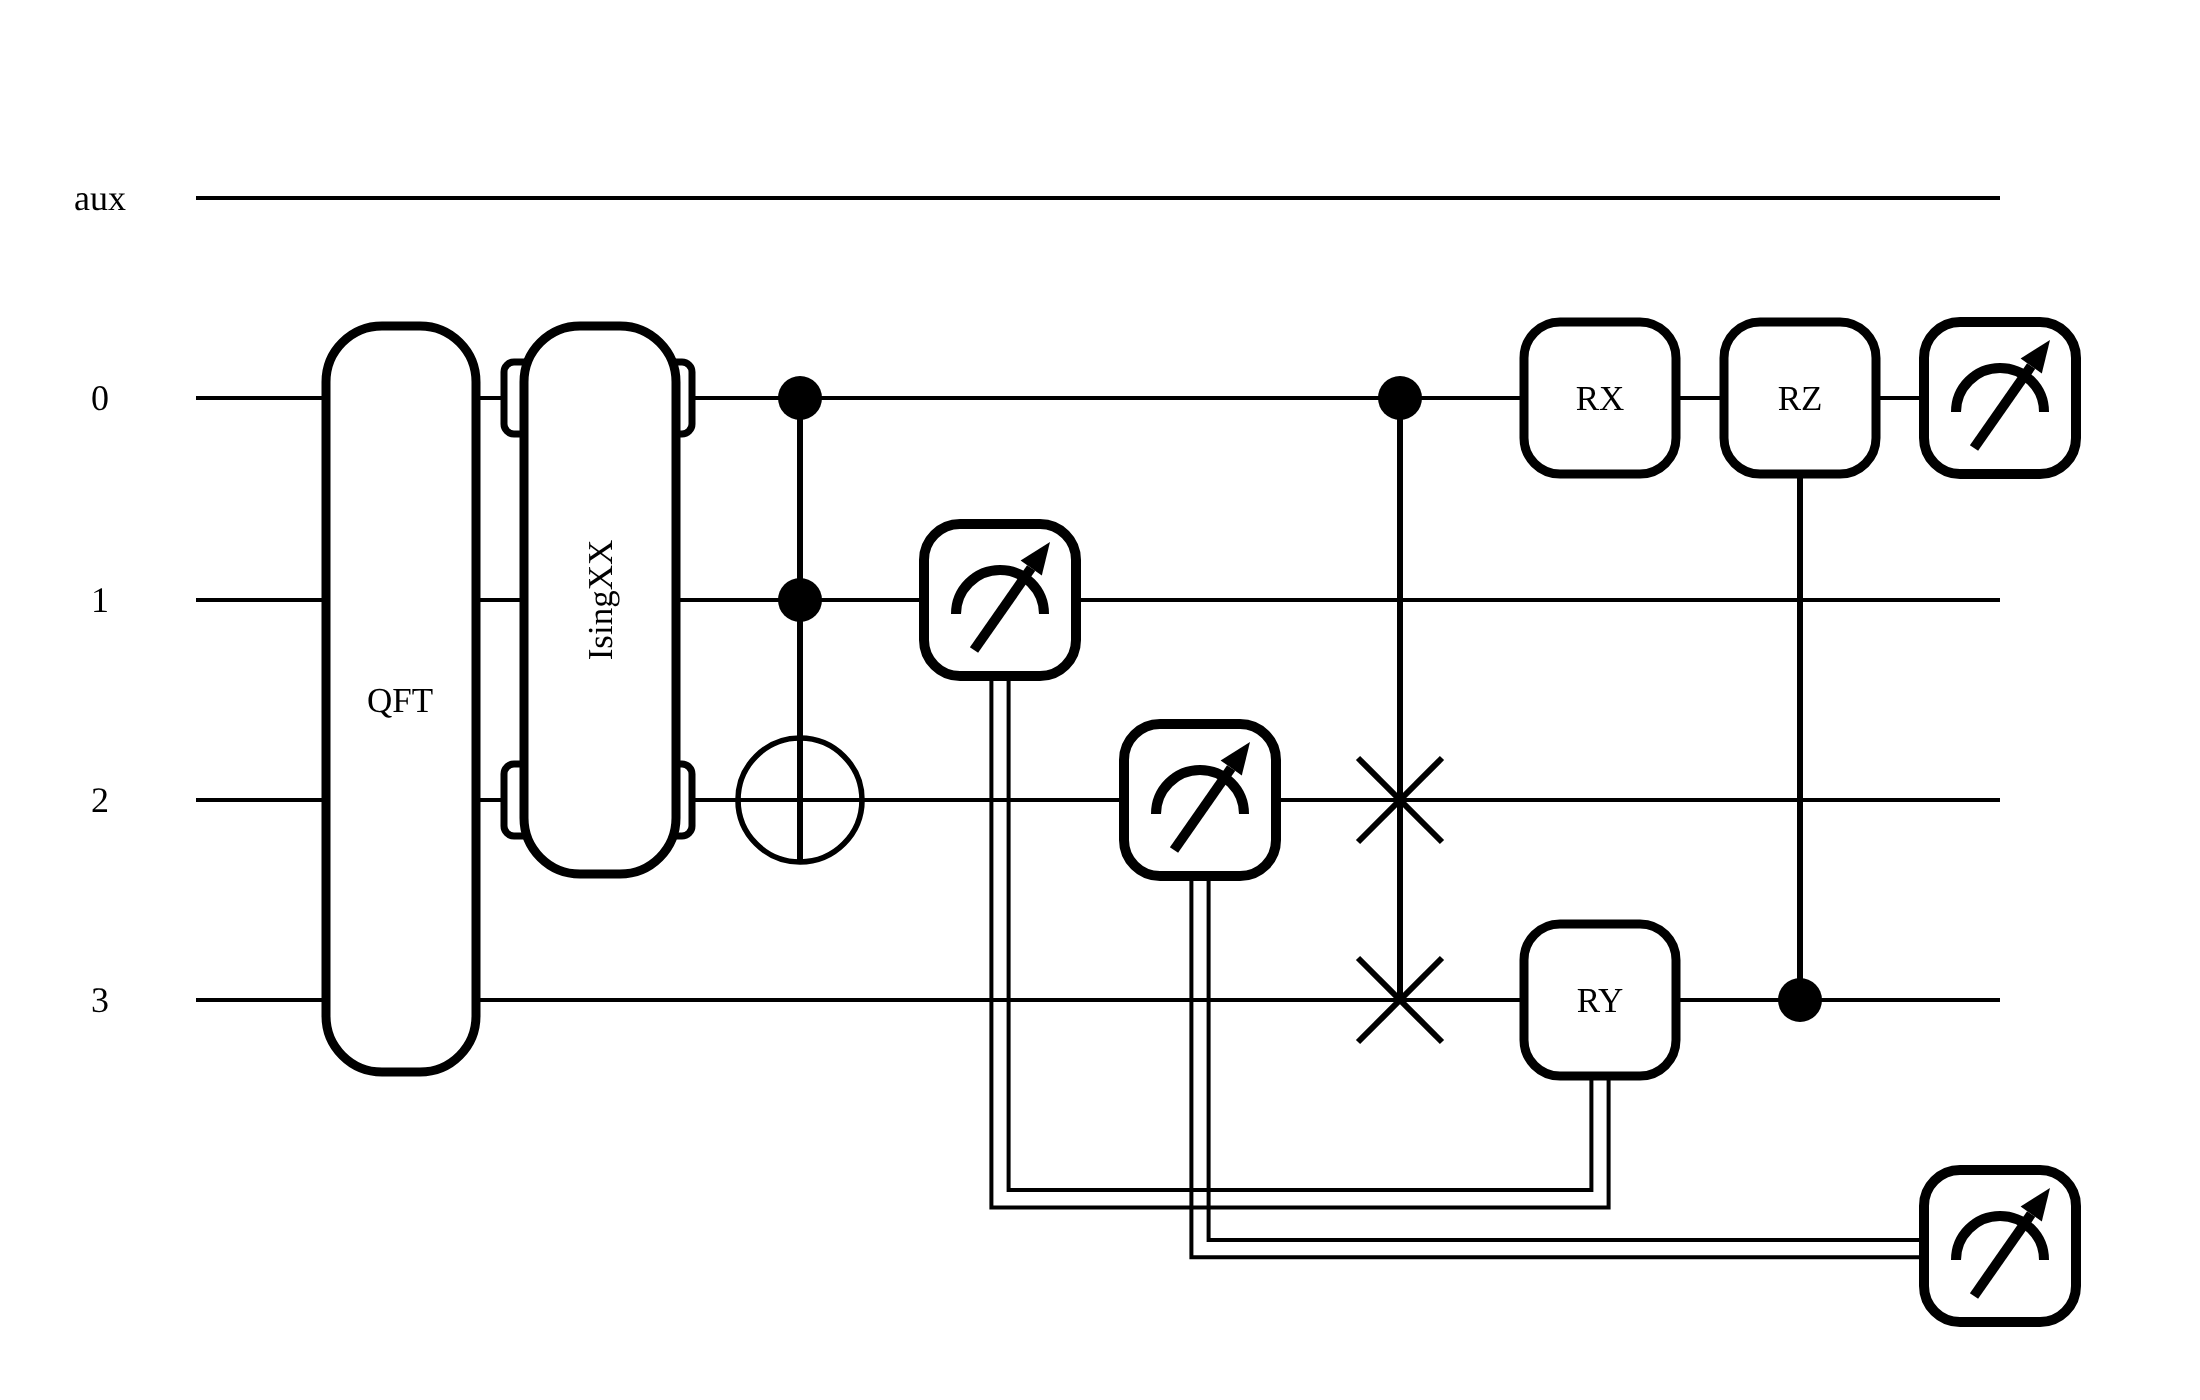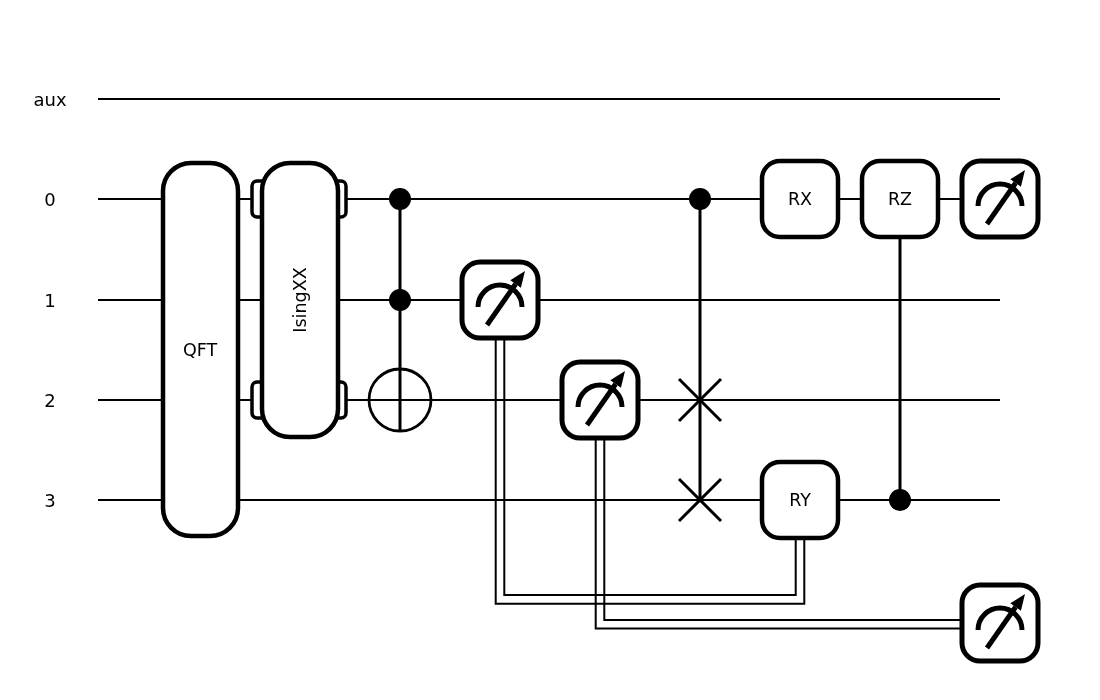--- a/index.html
+++ b/index.html
@@ -2,21 +2,21 @@
 <html style="--ink: #000000; --bg: #ffffff;"><head>
 <meta charset="utf-8">
 <style>
   :root { --ink: #000000; --bg: #ffffff; }
   html, body {
     margin: 0; padding: 0;
     background: var(--bg);
     width: 1100px; height: 700px; overflow: hidden;
     font-family: "DejaVu Sans", "Liberation Sans", sans-serif;
   }
-  .figure { width: 1100px; height: 700px; }
+  .figure { width: 1100px; height: 700px; font-family: Liberation Serif, serif; }
   svg { display: block; }
 
   .qwire   { stroke: var(--ink); stroke-width: 2;   fill: none; }
   .ctrl    { stroke: var(--ink); stroke-width: 3;   fill: none; }
   .cwire   { stroke: var(--ink); stroke-width: 2;   fill: none; }
   .gatebox { stroke: var(--ink); stroke-width: 4.5; fill: var(--bg); }
   .notch   { stroke: var(--ink); stroke-width: 3.5; fill: var(--bg); }
   .measbox { stroke: var(--ink); stroke-width: 5;   fill: var(--bg); }
   .measarc { stroke: var(--ink); stroke-width: 5;   fill: none; }
   .needle  { stroke: var(--ink); stroke-width: 5;   fill: none; }

